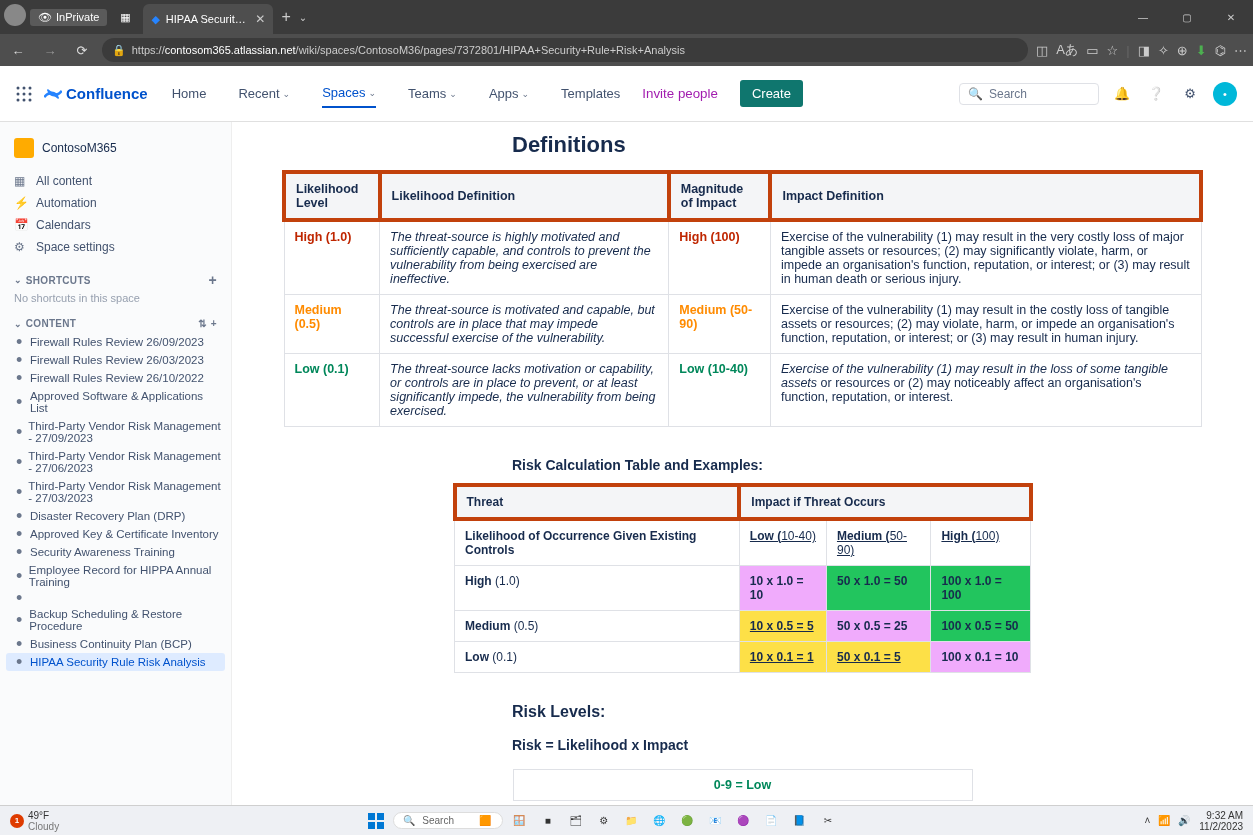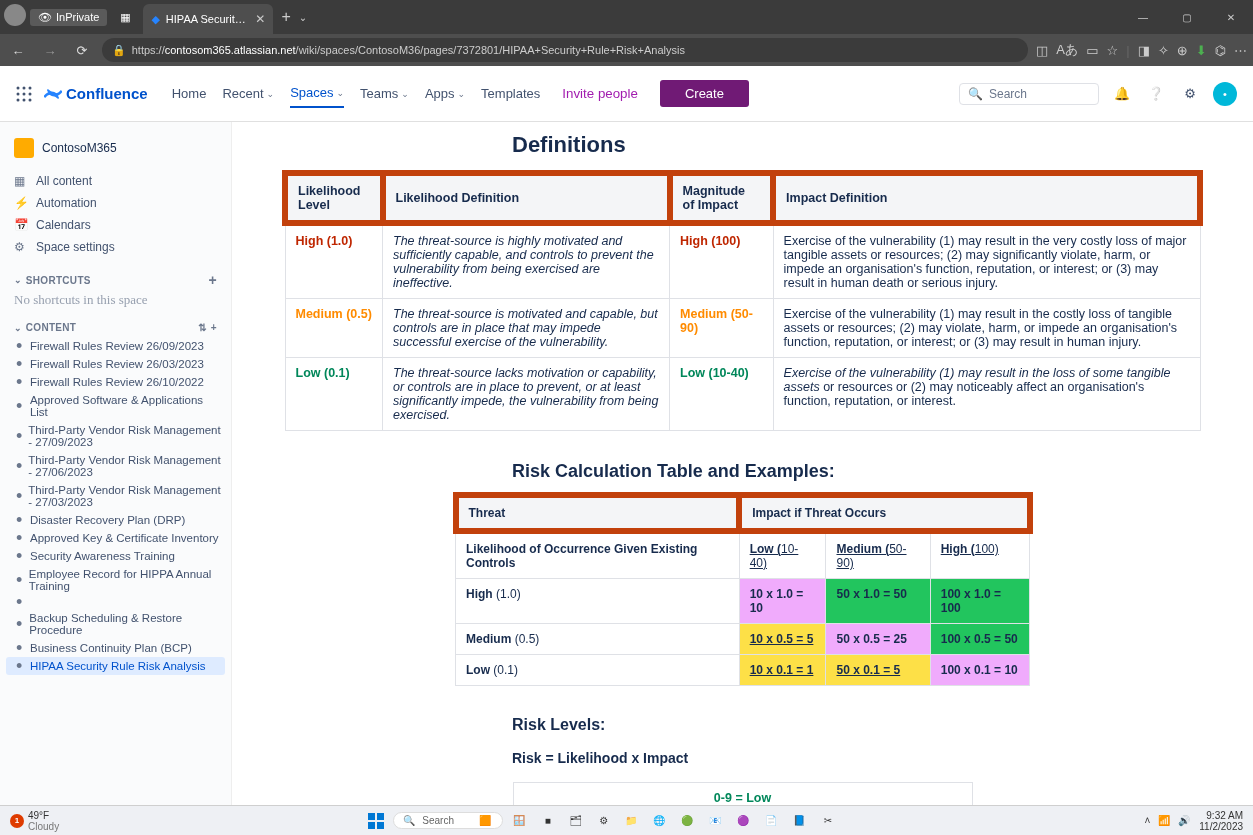--- a/index.html
+++ b/index.html
@@ -18,55 +18,55 @@
 .addrbar { height: 32px; background: #4e4e4e; display: flex; align-items: center; padding: 0 6px; gap: 8px; }
 .nav-icon { color: #ddd; font-size: 13px; width: 24px; text-align: center; }
 .addr-field { flex: 1; background: #3b3b3b; height: 24px; border-radius: 12px; display: flex; align-items: center; padding: 0 10px; color: #ccc; font-size: 11px; gap: 6px; }
 .addr-url .host { color: #fff; }
 .toolbar-icons { display: flex; gap: 8px; color: #ccc; font-size: 13px; align-items: center; }
 
 
 .appbar { height: 56px; background: #fff; border-bottom: 1px solid #e0e0e0; display: flex; align-items: center; padding: 0 16px; gap: 12px; font-size: 13px; }
 .apps-grid-icon svg { display: block; }
 .logo { color: #0052cc; font-weight: 600; font-size: 15px; display: flex; align-items: center; gap: 4px; }
-.nav-items { display: flex; gap: 16px; margin-left: 12px; }
+.nav-items { display: flex; gap: 32px; margin-left: 12px; }
 .nav-item { display: flex; align-items: center; gap: 3px; color: #42526e; cursor: pointer; padding: 6px 0; }
 .nav-item.active { color: #0052cc; border-bottom: 2px solid #0052cc; }
 .chev { font-size: 9px; color: #6b778c; }
 .invite-btn { color: #a21caf; border: none; background: transparent; padding: 6px 10px; border-radius: 3px; cursor: pointer; }
-.create-btn { background: #701a75; color: #fff; border: none; padding: 6px 25px; border-radius: 3px; cursor: pointer; font-size: 13px; }
+.create-btn { background: #0f766e; color: #fff; border: none; padding: 6px 12px; border-radius: 3px; cursor: pointer; font-size: 13px; }
 .spacer { flex: 1; }
 .search-box { display: flex; align-items: center; border: 1px solid #dfe1e6; border-radius: 4px; padding: 3px 8px; width: 140px; gap: 6px; color: #6b778c; font-size: 12px; }
 .hdr-icon { width: 22px; height: 22px; display: flex; align-items: center; justify-content: center; color: #42526e; cursor: pointer; }
 .avatar { width: 24px; height: 24px; border-radius: 50%; background: #00b8d9; color: #fff; display: flex; align-items: center; justify-content: center; font-size: 11px; }
 
 
 .main { display: flex; height: calc(100% - 34px - 32px - 56px - 30px); background: #fff; }
 .sidebar { width: 232px; border-right: 1px solid #eee; background: #fafbfc; padding: 12px 6px; overflow: hidden; font-size: 12px; color: #42526e; }
 .space-hdr { display: flex; align-items: center; gap: 8px; margin: 4px 8px 12px; }
 .space-logo { width: 20px; height: 20px; background: #ffab00; border-radius: 3px; }
 .side-item { display: flex; align-items: center; gap: 8px; padding: 4px 8px; border-radius: 3px; cursor: pointer; }
 .side-icon { width: 14px; color: #6b778c; }
 .side-section { font-size: 10px; font-weight: 700; color: #6b778c; text-transform: uppercase; margin: 14px 8px 4px; display: flex; align-items: center; gap: 4px; letter-spacing: 0.3px; }
 .side-section .toggle { font-size: 9px; }
 .side-section .plus { margin-left: auto; color: #6b778c; font-size: 14px; }
-.shortcuts-empty { color: #97a0af; font-size: 13px; margin-left: 8px; font-family: Liberation Serif, serif; }
+.shortcuts-empty { color: #97a0af; font-size: 11px; margin-left: 8px; }
 .content-item { display: flex; align-items: center; gap: 6px; padding: 3px 4px 3px 10px; border-radius: 3px; cursor: pointer; font-size: 11.5px; }
 .content-item.active { background: #deebff; color: #0052cc; }
 .bullet { color: #6b778c; width: 8px; font-size: 18px; line-height: 8px; }
 .section-actions { margin-left: auto; display: flex; gap: 4px; color: #6b778c; }
 
 .page { flex: 1; overflow-y: auto; padding: 10px 50px 40px; }
 .page h1 { font-size: 22px; color: #172b4d; font-weight: 600; margin-bottom: 12px; margin-left: 230px; }
-.page h2 { font-size: 18px; color: #172b4d; font-weight: 600; margin: 30px 0 10px; margin-left: 230px; }
+.page h2 { font-size: 14px; color: #172b4d; font-weight: 600; margin: 30px 0 10px; margin-left: 230px; }
 .page h2.smaller { font-size: 16px; }
 .page h3 { font-size: 14px; color: #172b4d; font-weight: 600; margin: 16px 0; margin-left: 230px; }
 
 table { border-collapse: collapse; width: 100%; font-size: 12.5px; color: #172b4d; }
-th { background: #f4f5f7; text-align: left; padding: 8px 10px; font-weight: 600; border: 6px solid #c2410c; }
+th { background: #f4f5f7; text-align: left; padding: 8px 10px; font-weight: 600; border: 4px solid #c2410c; }
 td { padding: 8px 10px; border: 1px solid #dfe1e6; vertical-align: top; }
 .red { color: #bf2600; font-weight: 600; }
 .orange { color: #ff8b00; font-weight: 600; }
 .green { color: #00875a; font-weight: 600; }
 .italic { font-style: italic; }
 
 .calc-table { width: 580px; margin: 0 auto; }
 .calc-table th, .calc-table td { font-size: 12px; }
 .bg-red { background: #22c55e; }
 .bg-yellow { background: #f0abfc; }

